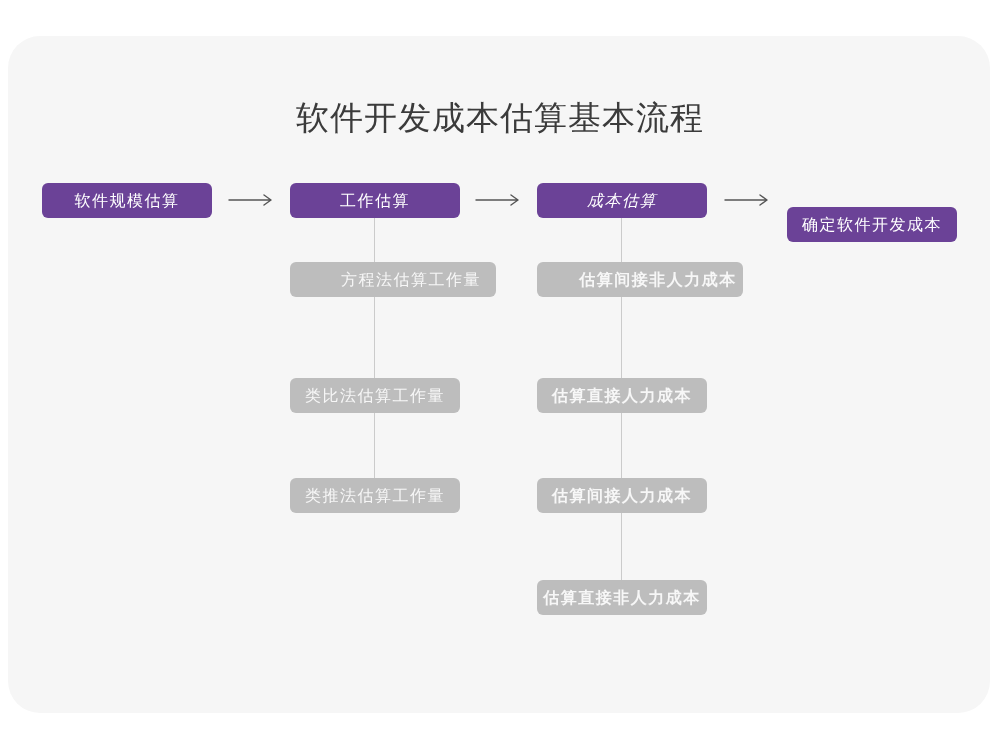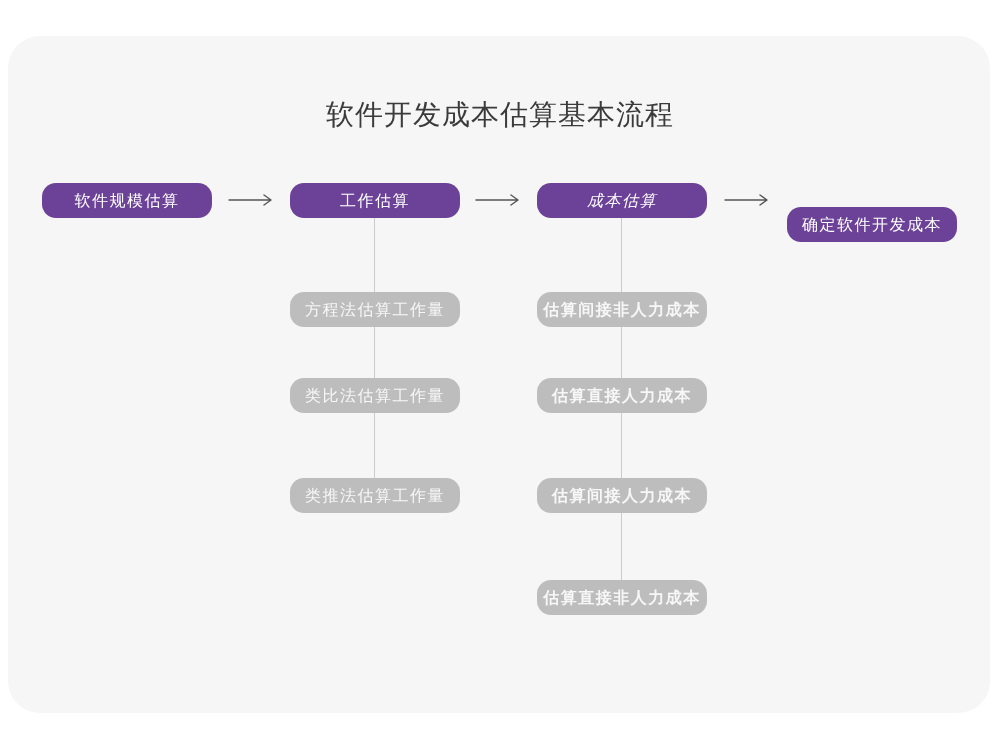--- a/index.html
+++ b/index.html
@@ -23,30 +23,30 @@
     height: 677px;
     background: #f6f6f6;
     border-radius: 32px;
   }
   .title {
     position: absolute;
     left: 0;
     top: 96px;
     width: 1000px;
     text-align: center;
-    font-size: 28px;
+    font-size: 33px;
     letter-spacing: 1px;
     color: #3b3b3b;
   }
   .node {
     position: absolute;
     width: 170px;
     height: 35px;
     line-height: 35px;
-    border-radius: 14px;
+    border-radius: 6px;
     text-align: center;
     font-size: 16px;
     letter-spacing: 1.5px;
     white-space: nowrap;
   }
   .stage {
     background: #6b4297;
     color: #ffffff;
   }
   .substep {
@@ -72,21 +72,21 @@
     top: 193px;
     width: 46px;
     height: 14px;
   }
   .a1 { left: 228px; }
   .a2 { left: 475px; }
   .a3 { left: 724px; }
 
   .sub-col-work { left: 290px; }
   .sub-col-cost { left: 537px; font-weight: bold; }
-  .r1 { top: 292px; }
+  .r1 { top: 262px; padding-left: 36px; }
   .r2 { top: 378px; }
   .r3 { top: 478px; }
   .r4 { top: 580px; text-align: center; }
 </style>
 </head>
 <body>
 
 <div class="screen">
   <div class="card"></div>
 

